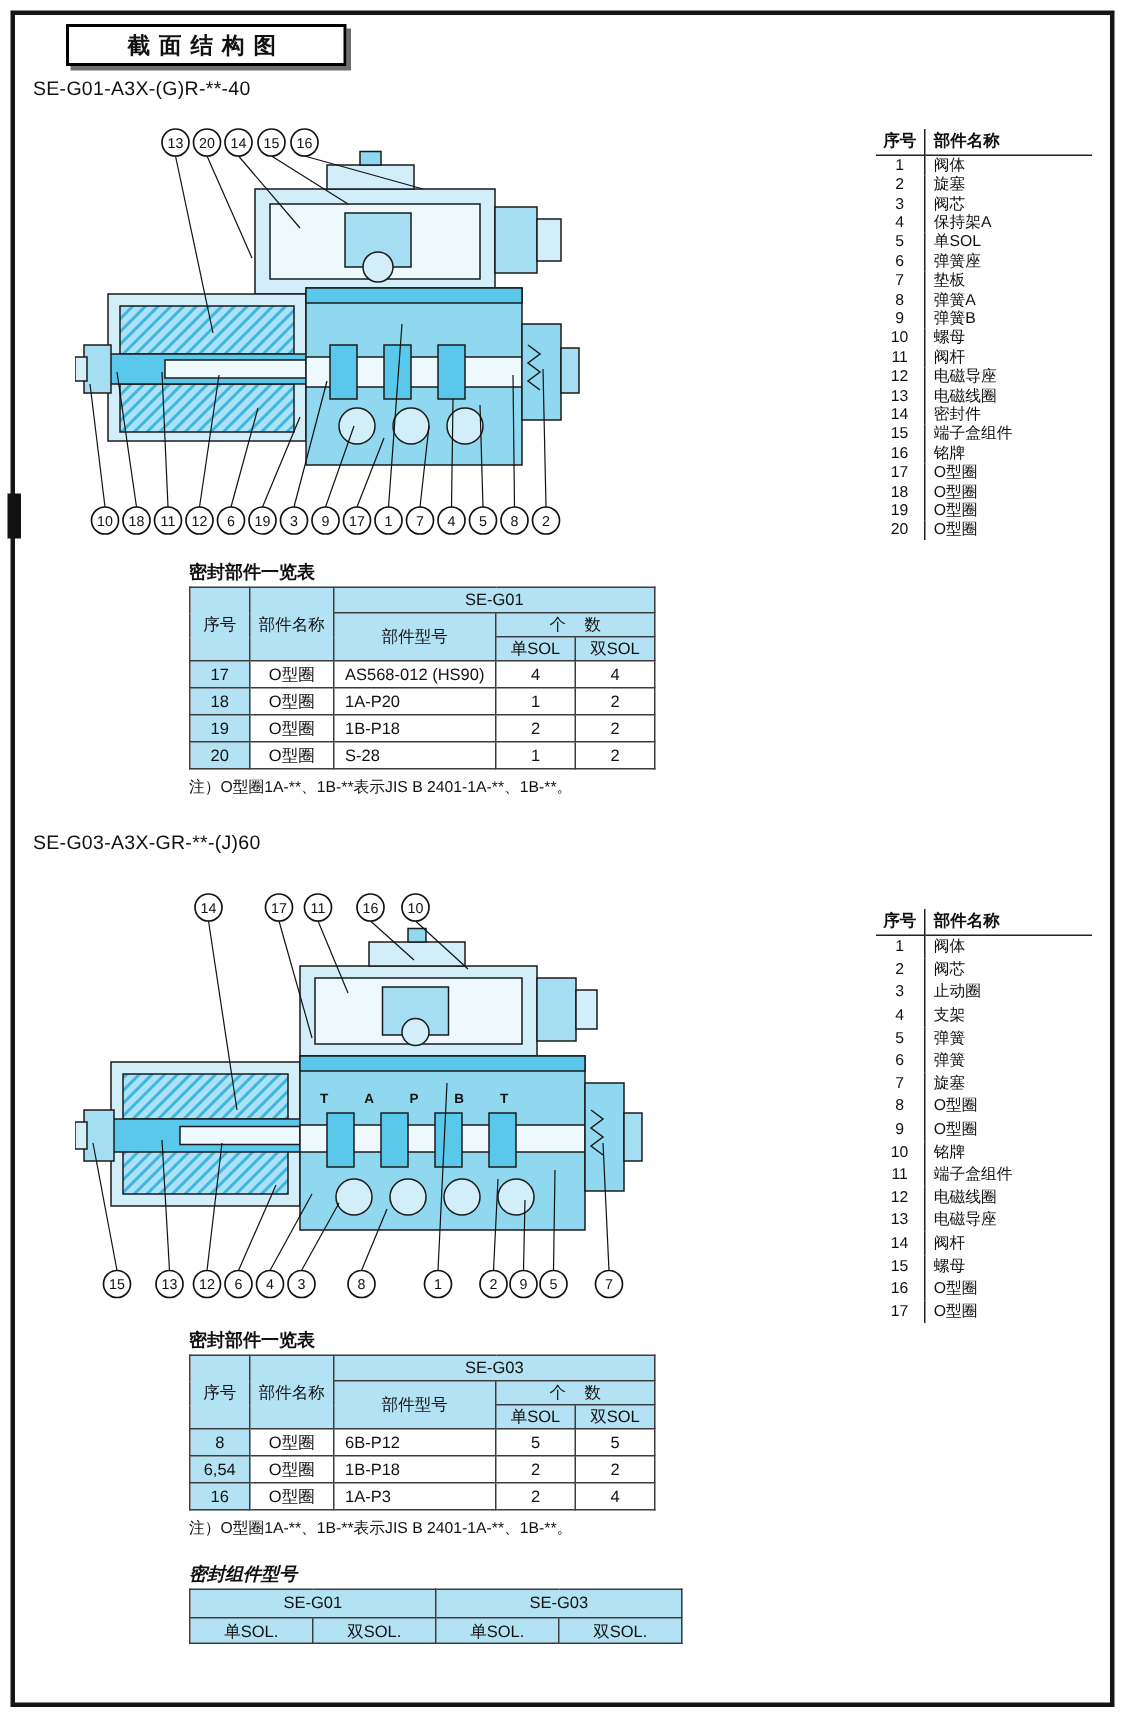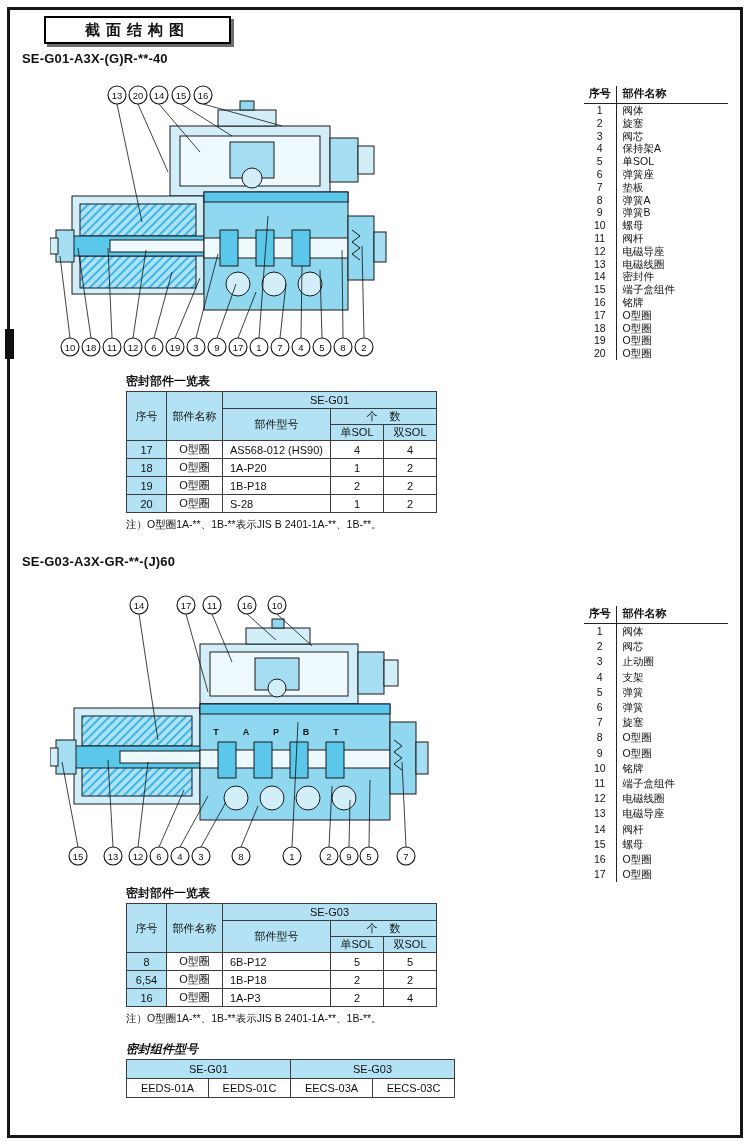--- a/index.html
+++ b/index.html
@@ -3,21 +3,21 @@
 <meta charset="utf-8">
 <style>
   html,body{margin:0;padding:0;}
   body{width:750px;height:1145px;position:relative;background:#fff;color:#111;
        font-family:"Liberation Sans",sans-serif;overflow:hidden;}
   .frame{position:absolute;inset:7px;border:3px solid #151515;}
   .edge-tick{position:absolute;left:5px;top:329px;width:9px;height:30px;background:#111;}
   .title-box{position:absolute;left:21px;top:16px;width:183px;height:24px;border:2px solid #000;
              box-shadow:3px 3px 0 #6e6e6e;background:#fff;display:flex;align-items:center;
              justify-content:center;font-size:15px;font-weight:bold;letter-spacing:6px;margin-left:23px;}
-  .model-label{position:absolute;font-size:13px;letter-spacing:.2px;font-weight:bold;}
+  .model-label{position:absolute;font-size:13px;letter-spacing:.2px;}
   .section-title{position:absolute;font-size:12px;font-weight:bold;}
   .note{position:absolute;font-size:10.5px;}
 
   
   .parts-table{position:absolute;border-collapse:collapse;table-layout:fixed;}
   .parts-table th{font-size:11px;font-weight:bold;text-align:left;padding:0 0 2px 6px;
                   border-bottom:1.2px solid #222;height:15px;}
   .parts-table th:first-child{text-align:center;padding:0 0 2px 0;border-right:1.2px solid #222;}
   .parts-table td{font-size:10.5px;padding:0 0 0 6px;white-space:nowrap;overflow:hidden;}
   .parts-table td:first-child{text-align:center;padding:0;border-right:1.2px solid #222;}
@@ -672,20 +672,20 @@
       <col style="width:82px">
       <col style="width:82px">
       <col style="width:82px">
       <col style="width:82px">
     </colgroup>
   <tbody>
       <tr style="height:19px">
     <th colspan="2">SE-G01</th>
     <th colspan="2">SE-G03</th>
   </tr>
-  <tr style="height:19px">
-    <td>EEDS-01A</td>
-    <td>EEDS-01C</td>
-    <td>EECS-03A</td>
-    <td>EECS-03C</td>
+  <tr style="height:17px">
+    <th>单SOL.</th>
+    <th>双SOL.</th>
+    <th>单SOL.</th>
+    <th>双SOL.</th>
   </tr>
 </tbody>
   </table>
 
 </body></html>

